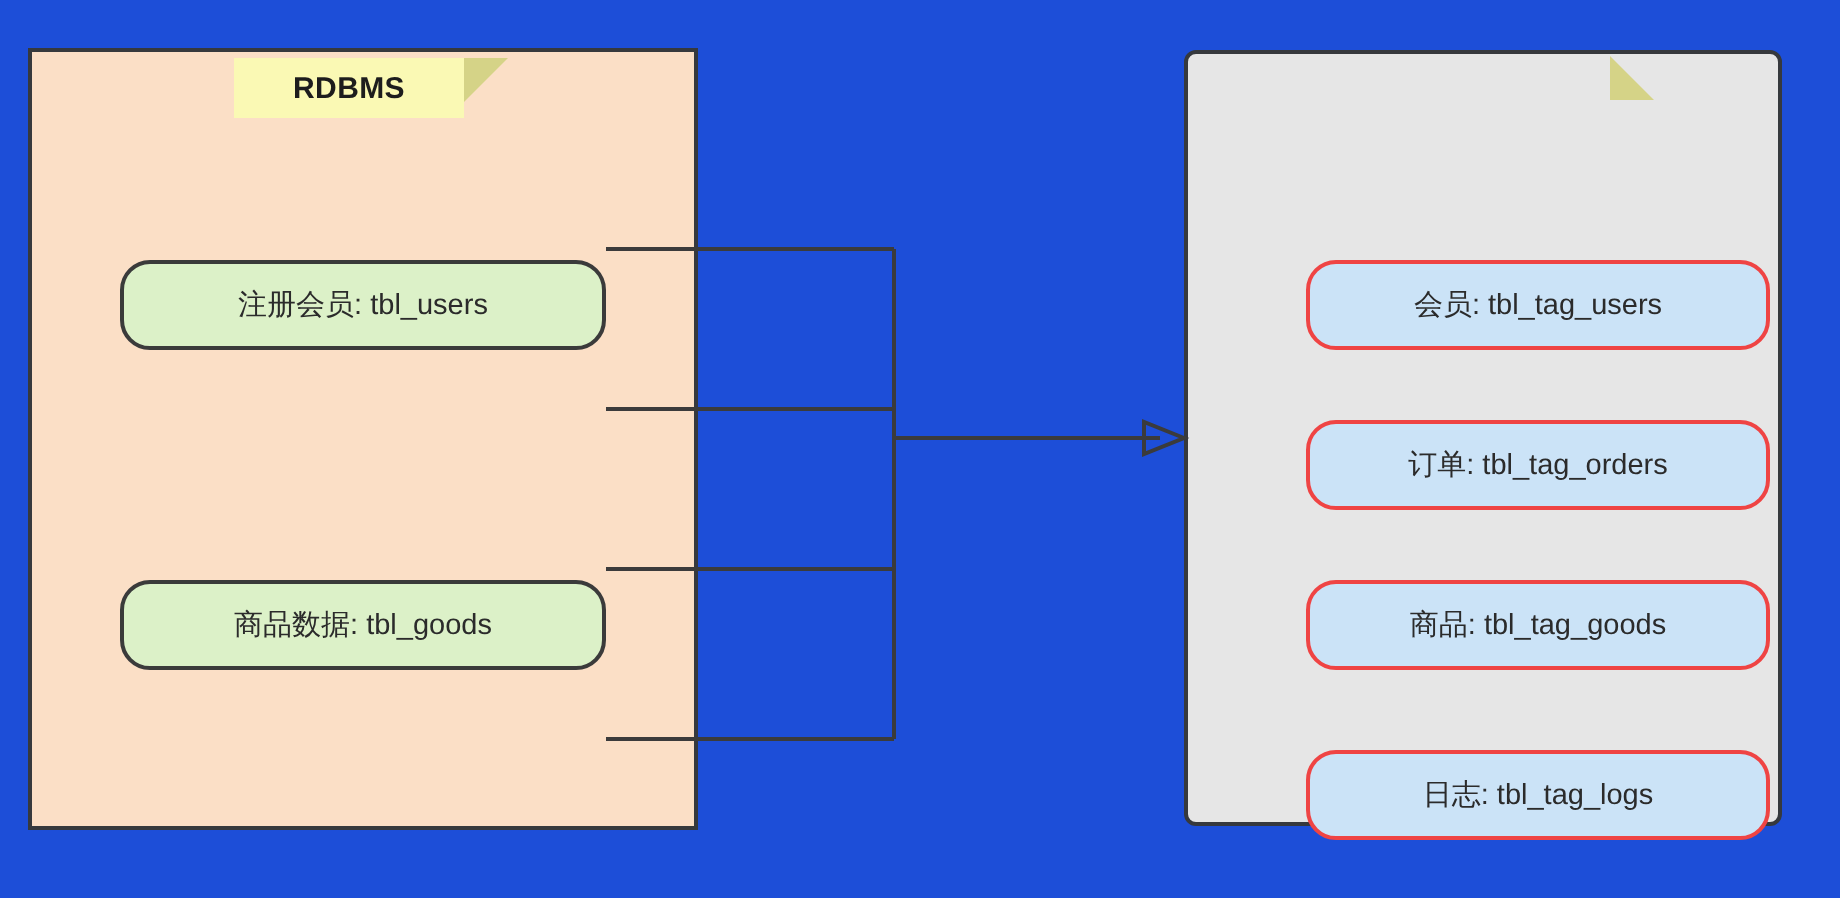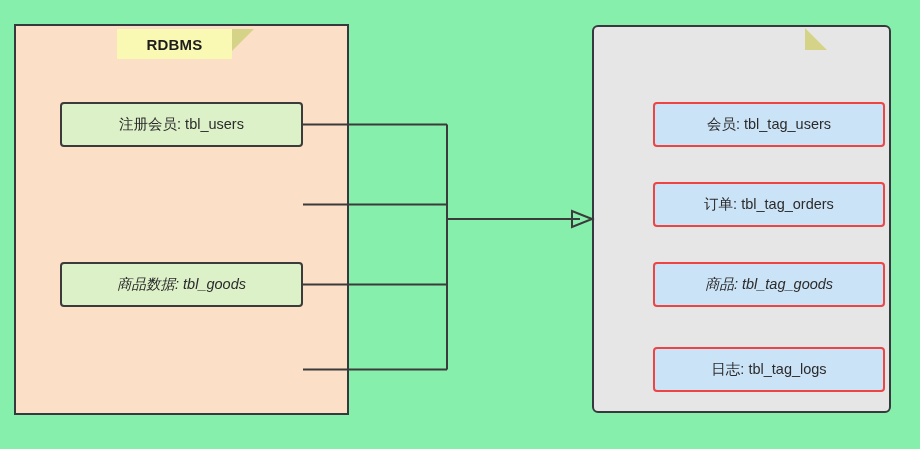--- a/index.html
+++ b/index.html
@@ -10,21 +10,21 @@
   body {
     width: 920px;
     height: 449px;
     font-family: "Liberation Sans", "DejaVu Sans", sans-serif;
     overflow: hidden;
   }
   #canvas {
     position: relative;
     width: 920px;
     height: 449px;
-    background: #86efac;
+    background: #1d4ed8;
   }
 
   
   .panel {
     position: absolute;
     box-sizing: border-box;
     border: 2px solid #36393d;
   }
   #rdbms-panel {
     left: 14px;
@@ -87,39 +87,40 @@
 
   
   .tbl-box {
     position: absolute;
     box-sizing: border-box;
     display: flex;
     align-items: center;
     justify-content: center;
     font-size: 14.5px;
     color: #2b2b2b;
-    border-radius: 4px;
+    border-radius: 15px;
+    margin-top: 28px;
   }
   .tbl-left {
     left: 60px;
     width: 243px;
     height: 45px;
     background: #dcf1c8;
     border: 2px solid #3b3b3b;
   }
   .tbl-right {
     left: 653px;
     width: 232px;
     height: 45px;
     background: #cbe3f7;
     border: 2px solid #ef4444;
   }
   .row1 { top: 102px; }
   .row2 { top: 182px; }
-  .row3 { top: 262px; font-style: italic; }
+  .row3 { top: 262px; }
   .row4 { top: 347px; }
 
   
   #connectors {
     position: absolute;
     left: 0;
     top: 0;
     width: 920px;
     height: 449px;
     pointer-events: none;

